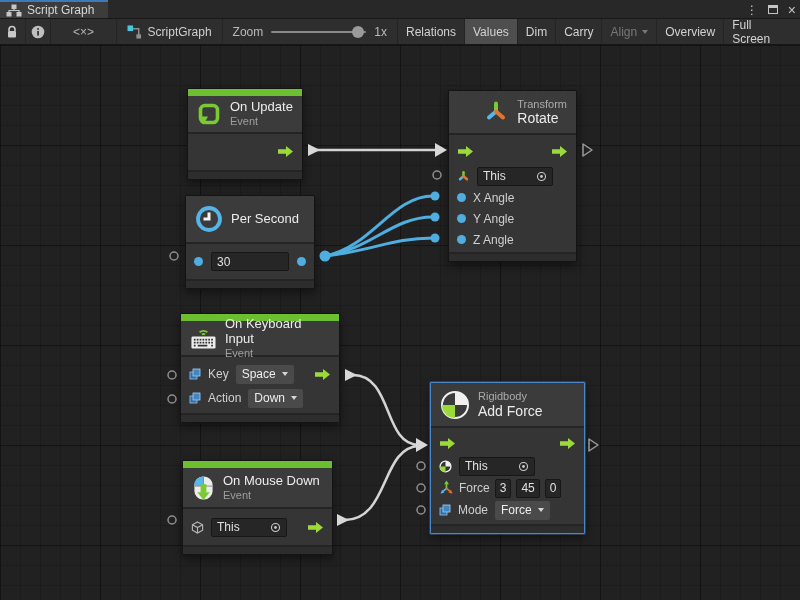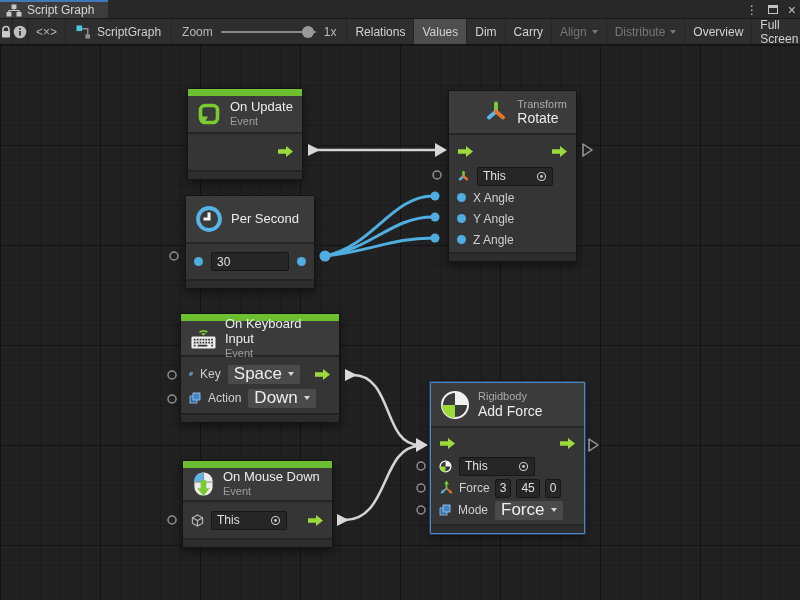--- a/index.html
+++ b/index.html
@@ -54,21 +54,21 @@
   .htxt .title.big { font-size:14px; }
   .htxt .sub { font-size:11px; color:#9e9e9e; }
   .nbody { padding:3px 0;border-radius:18px; }
   .nrow { display:flex; align-items:center; gap:7px; padding:0 8px; }
   .nfooter { height:9px; background:#2d2d2d; border-top:2px solid #242424; }
   .plabel { font-size:12px; color:#cfcfcf; }
   .dot { width:9px; height:9px; border-radius:50%; background:#4FAEDF; flex:0 0 auto; }
   .field { background:#262626; border:1px solid #171717; border-radius:2px; color:#e0e0e0; font-size:12px;
     padding:1px 5px; display:flex; align-items:center; justify-content:space-between; gap:6px; height:19px; }
   .numfield { justify-content:center; min-width:16px; padding:1px 4px; }
-  .dropdown { background:#4a4a4a; border-radius:2px; color:#ededed; font-size:17px; padding:2px 6px;
+  .dropdown { background:#4a4a4a; border-radius:2px; color:#ededed; font-size:12px; padding:2px 6px;
     display:flex; align-items:center; gap:6px; height:19px; }
   .dropdown .caret { border-top-color:#d6d6d6; }
   .flowarrow { flex:0 0 auto; display:block; }
   .spacer { flex:1; }
   svg { display:block; }
 
   
   #wires { position:absolute; top:0; left:0; width:800px; height:600px; pointer-events:none; z-index:5; }
 </style>
 </head>
@@ -132,24 +132,20 @@
         <span>Values</span>
       </div>
     <div class="tbtn">
         <span>Dim</span>
       </div>
     <div class="tbtn">
         <span>Carry</span>
       </div>
     <div class="tbtn disabled">
         <span>Align</span>
-        <span class="caret"></span>
-      </div>
-    <div class="tbtn disabled">
-        <span>Distribute</span>
         <span class="caret"></span>
       </div>
     <div class="tbtn">
         <span>Overview</span>
       </div>
     <div class="tbtn" style="border-right:none;">
         <span>Full Screen</span>
       </div>
   </div>
 
@@ -310,21 +306,21 @@
             <span>Down</span>
             <span class="caret"></span>
           </div>
         </div>
       </div>
       <div class="nfooter"></div>
     </div>
 
     <div class="node" style="left:182px; top:415px; width:151px;">
       <div class="topbar"></div>
-      <div class="nheader" style="height:34px;">
+      <div class="nheader" style="height:41px;">
         <svg width="23" height="26" viewBox="0 0 24 27">
           <rect x="2.5" y="1.5" width="19" height="24" rx="9" fill="#ECECEC"></rect>
           <path d="M12 1.5 h-0.5 a9 9 0 0 0 -9 9 v1 h9.5 z" fill="#58B7E8"></path>
           <path d="M12 1.5 V11.5 M2.5 11.5 h19" stroke="#8a8a8a" stroke-width="1"></path>
           <rect x="9" y="9.5" width="6" height="9" fill="#7ACB32"></rect>
           <polygon points="5.5,18 18.5,18 12,26" fill="#7ACB32"></polygon>
         </svg>
         <div class="htxt">
           <span class="title">On Mouse Down</span>
           <span class="sub">Event</span>

